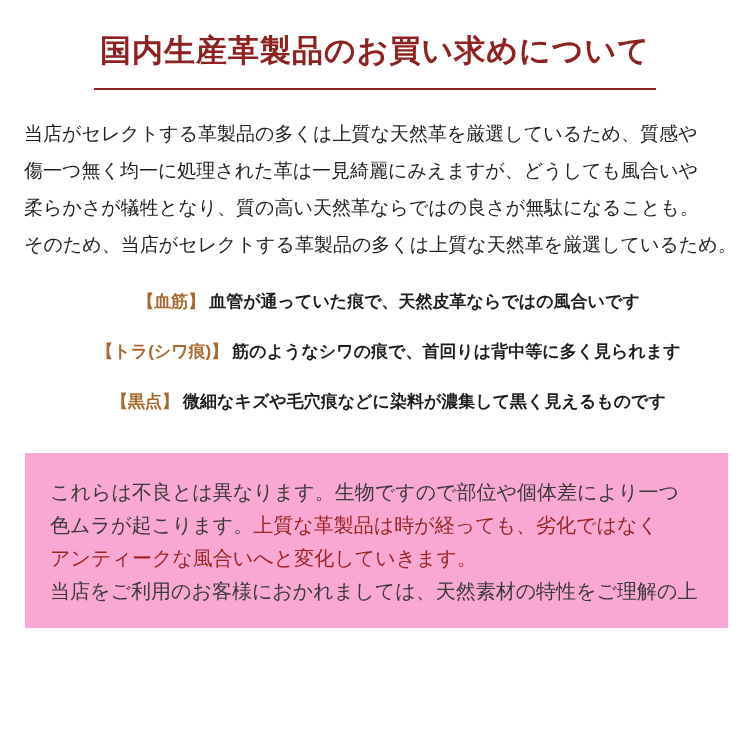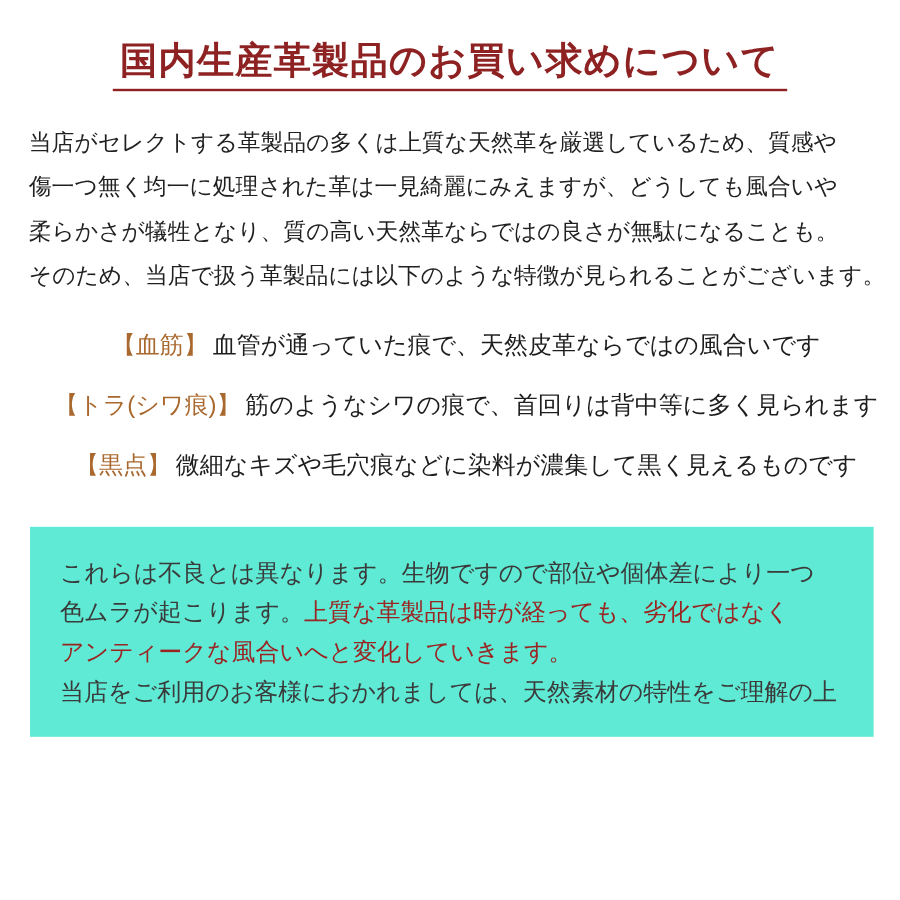--- a/index.html
+++ b/index.html
@@ -24,21 +24,21 @@
     text-align: center;
   }
   .page-title {
     display: inline-block;
     font-family: "Liberation Serif", "DejaVu Serif", serif;
     font-size: 31px;
     font-weight: bold;
     letter-spacing: 1px;
     color: #8e2222;
     border-bottom: 2px solid #8e2222;
-    padding: 0 6px 2px 6px;
+    padding: 0 6px 16px 6px;
     white-space: nowrap;
   }
 
   
   .intro {
     margin: 25px 2px 0 24px;
   }
   .intro-line {
     font-size: 19px;
     line-height: 37px;
@@ -47,35 +47,35 @@
   }
 
   
   .features {
     margin-top: 14px;
   }
   .feature-item {
     text-align: center;
     white-space: nowrap;
     font-family: "Liberation Sans", "DejaVu Sans", sans-serif;
-    font-weight: normal;
-    font-size: 20px;
+    font-weight: bold;
+    font-size: 17px;
     line-height: 50px;
     color: #1d1d1d;
     padding-left: 27px;
   }
   .feature-term {
     color: #a9682e;
     margin-right: 4px;
   }
 
   
   .notice-box {
     margin: 26px 22px 4px 25px;
-    background: #5eead4;
+    background: #f9a8d4;
     padding: 23px 22px 20px 25px;
   }
   .notice-line {
     font-size: 20px;
     line-height: 33px;
     white-space: nowrap;
     color: #3a3a3a;
   }
   .notice-red {
     color: #9b2423;
@@ -87,21 +87,21 @@
 <div class="page">
 
   <div class="title-wrap">
     <span class="page-title">国内生産革製品のお買い求めについて</span>
   </div>
 
   <div class="intro">
     <div class="intro-line">当店がセレクトする革製品の多くは上質な天然革を厳選しているため、質感や</div>
     <div class="intro-line">傷一つ無く均一に処理された革は一見綺麗にみえますが、どうしても風合いや</div>
     <div class="intro-line">柔らかさが犠牲となり、質の高い天然革ならではの良さが無駄になることも。</div>
-    <div class="intro-line">そのため、当店で扱う革製品には以下のような特徴が見られることがございます。</div>
+    <div class="intro-line">そのため、当店がセレクトする革製品の多くは上質な天然革を厳選しているため。</div>
   </div>
 
   <div class="features">
     <div class="feature-item">
       <span class="feature-term">【血筋】</span><span class="feature-desc">血管が通っていた痕で、天然皮革ならではの風合いです</span>
     </div>
     <div class="feature-item">
       <span class="feature-term">【トラ(シワ痕)】</span><span class="feature-desc">筋のようなシワの痕で、首回りは背中等に多く見られます</span>
     </div>
     <div class="feature-item">

